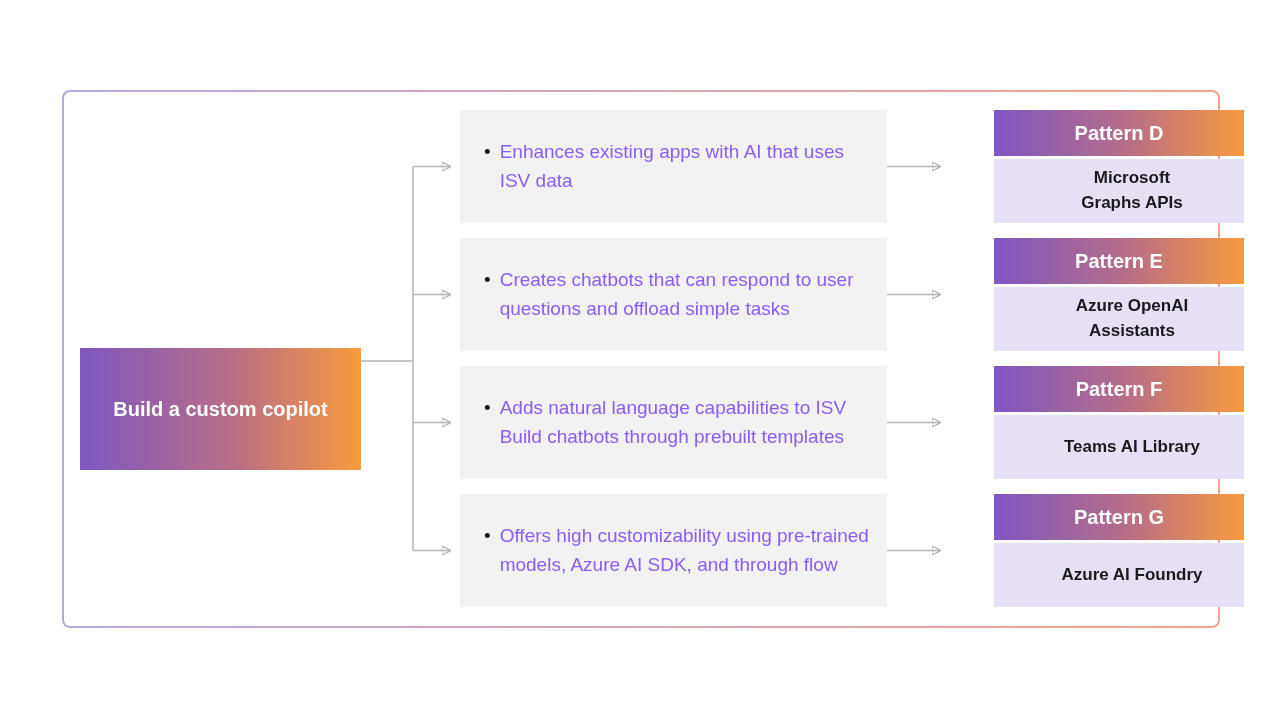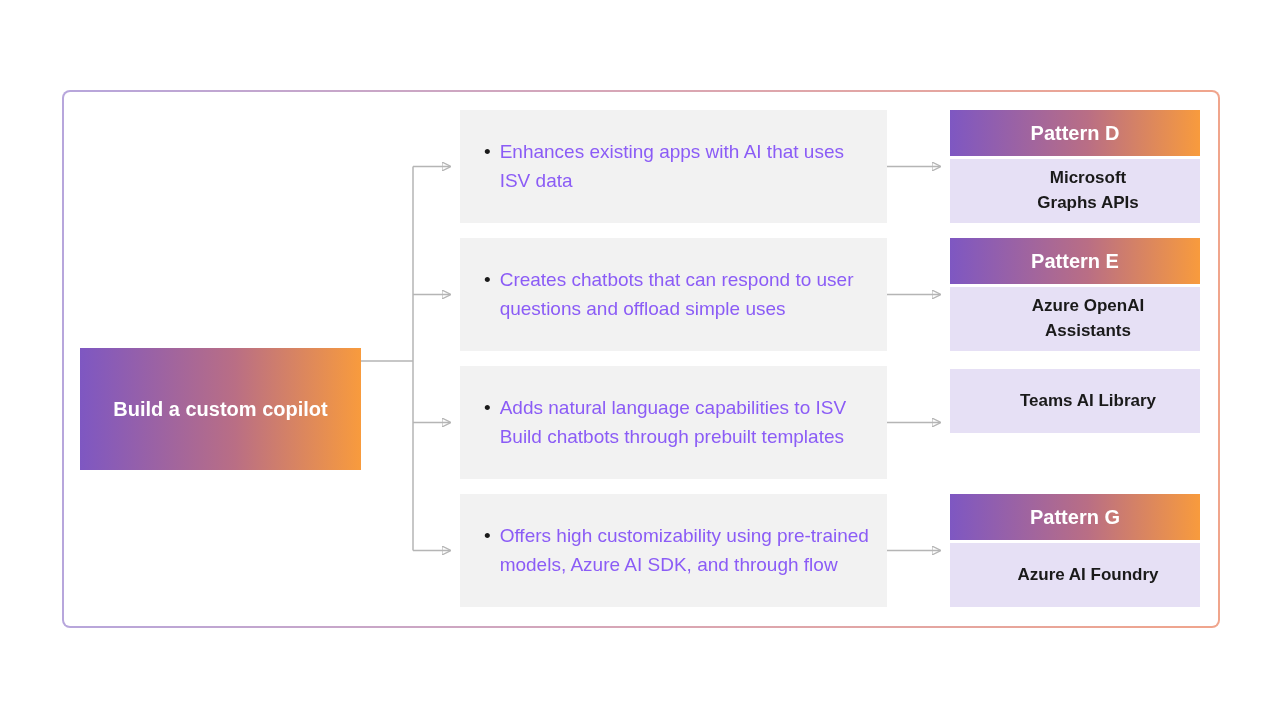--- a/index.html
+++ b/index.html
@@ -87,21 +87,21 @@
   }
   .desc-text {
     font-size: 19px;
     line-height: 1.5;
     color: #8b5cf6;
     max-width: 376px;
   }
   
   .pattern-card {
     position: absolute;
-    left: 950px;
+    left: 994px;
     width: 250px; height: 113px;
     z-index: 2;
   }
   .pat-row1 { top: 110px; }
   .pat-row2 { top: 238px; }
   .pat-row3 { top: 366px; }
   .pat-row4 { top: 494px; border-radius: 13px; }
   .pattern-header {
     height: 46px;
     background: linear-gradient(90deg, #7e57c2 0%, #b96e85 55%, #f89b3d 100%);
@@ -167,36 +167,37 @@
   </div>
   <div class="pattern-card pat-row1">
     <div class="pattern-header">Pattern D</div>
     <div class="pattern-body">Microsoft
 Graphs APIs</div>
   </div>
 
   <div class="desc-box desc-row2">
     <div class="desc-inner">
       <span class="bullet">•</span>
-      <span class="desc-text">Creates chatbots that can respond to user questions and offload simple uses</span>
+      <span class="desc-text">Creates chatbots that can respond to user questions and offload simple tasks</span>
     </div>
   </div>
   <div class="pattern-card pat-row2">
     <div class="pattern-header">Pattern E</div>
     <div class="pattern-body">Azure OpenAI
 Assistants</div>
   </div>
 
   <div class="desc-box desc-row3">
     <div class="desc-inner">
       <span class="bullet">•</span>
       <span class="desc-text">Adds natural language capabilities to ISV Build chatbots through prebuilt templates</span>
     </div>
   </div>
   <div class="pattern-card pat-row3">
+    <div class="pattern-header">Pattern F</div>
     <div class="pattern-body">Teams AI Library</div>
   </div>
 
   <div class="desc-box desc-row4">
     <div class="desc-inner">
       <span class="bullet">•</span>
       <span class="desc-text">Offers high customizability using pre-trained models, Azure AI SDK, and through flow</span>
     </div>
   </div>
   <div class="pattern-card pat-row4">

